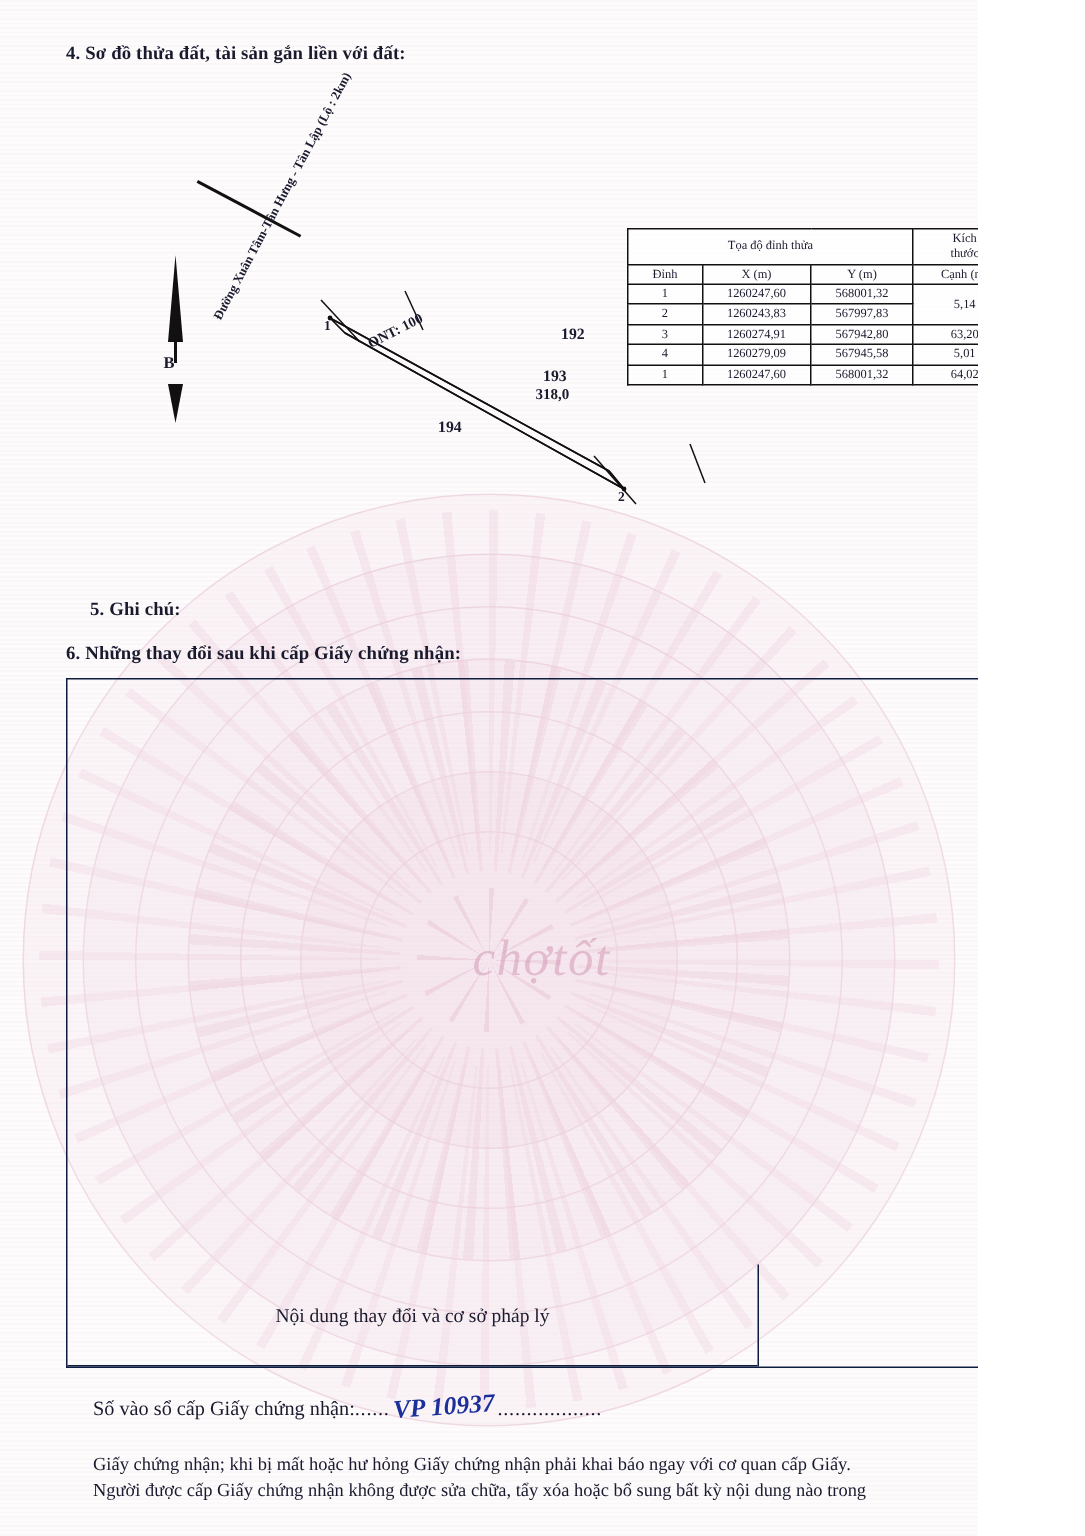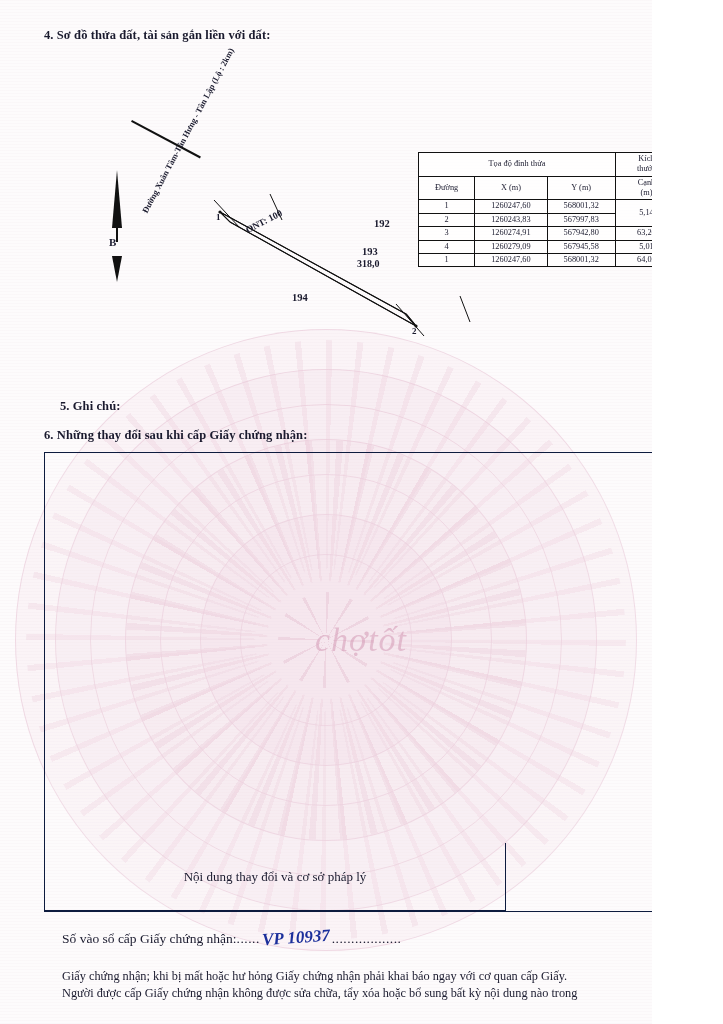--- a/index.html
+++ b/index.html
@@ -135,21 +135,21 @@
     left: 88px; top: 60px;
     width: 78px; height: 2px;
     background: #111;
     transform: rotate(28deg);
     transform-origin: left top;
   }
 
   .parcel-num { position: absolute; font-size: 10.5px; font-weight: bold; }
   #pn192 { left: 298px; top: 158px; margin-left: 32px; }
   #pn193 { left: 318px; top: 186px; }
-  #pn194 { left: 248px; top: 232px; }
+  #pn194 { left: 248px; top: 220px; }
   #pnArea { left: 313px; top: 198px; font-size: 10px; }
   #pnOnt { left: 200px; top: 166px; font-size: 9.5px; font-weight: bold; transform: rotate(-27deg); transform-origin: left top; }
   #pnV1 { left: 172px; top: 152px; font-size: 9px; }
   #pnV2 { left: 368px; top: 266px; font-size: 9px; }
 
   .plot-svg { position: absolute; left: 0; top: 0; }
 
   
   .coord-table {
     position: absolute;
@@ -282,21 +282,21 @@
     <div class="parcel-num" id="pnV2">2</div>
   </div>
 
   <table class="coord-table">
     <tbody>
         <tr>
       <th colspan="3">Tọa độ đỉnh thửa</th>
       <th>Kích thước</th>
     </tr>
     <tr>
-      <th>Đường</th>
+      <th>Đỉnh</th>
       <th>X (m)</th>
       <th>Y (m)</th>
       <th>Cạnh (m)</th>
     </tr>
     <tr>
       <td>1</td>
       <td>1260247,60</td>
       <td>568001,32</td>
       <td rowspan="2" class="cell-dim">5,14</td>
     </tr>

